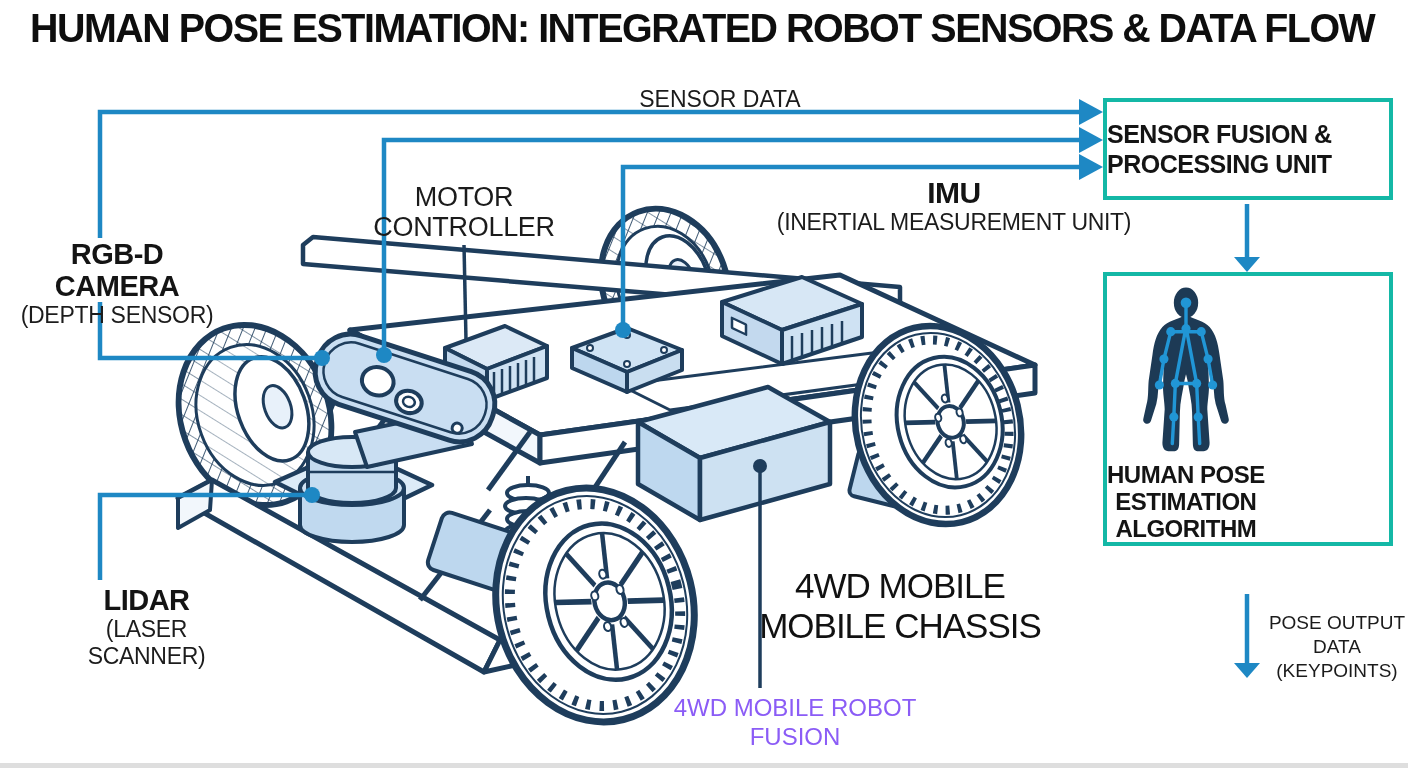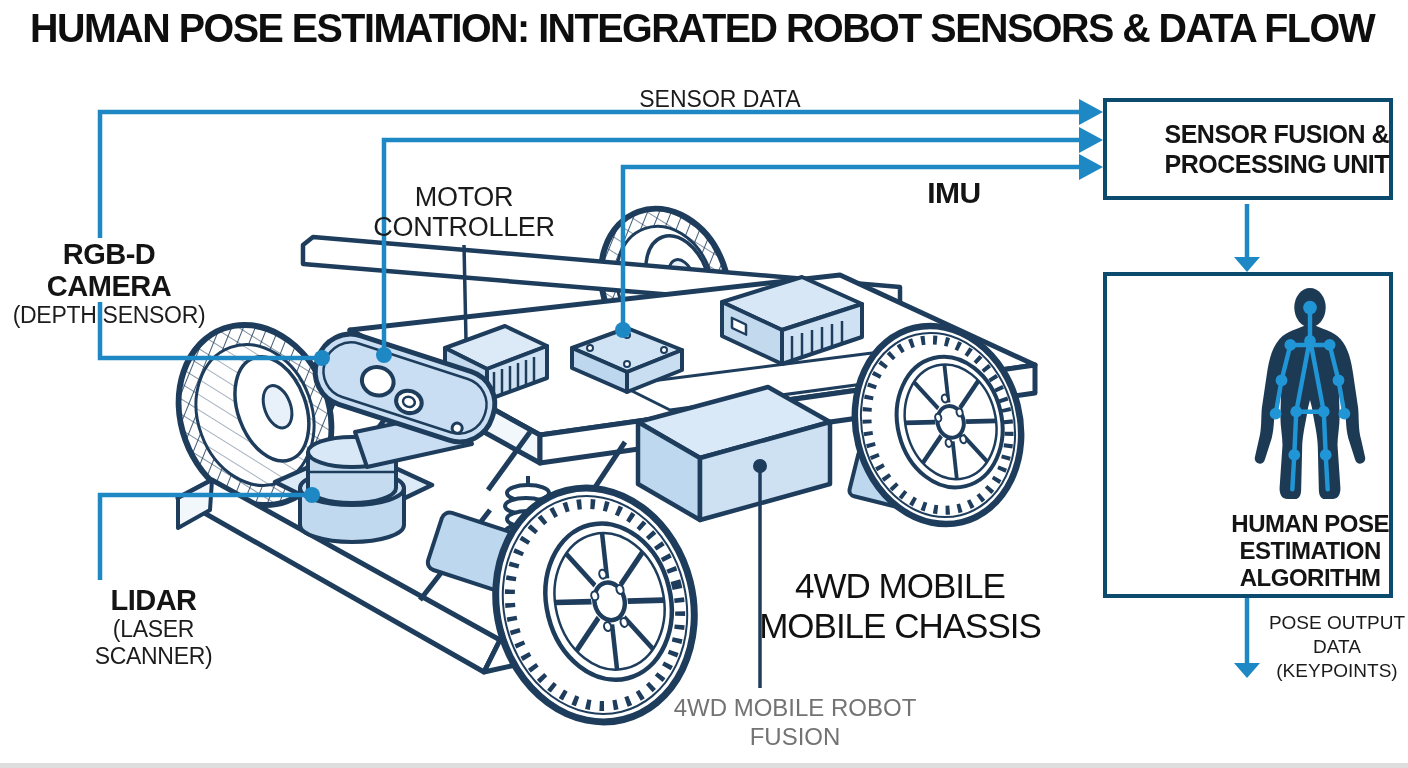--- a/index.html
+++ b/index.html
@@ -6,36 +6,36 @@
   #canvas{position:relative;width:1408px;height:768px;background:#ffffff;overflow:hidden;
           font-family:"Liberation Sans","DejaVu Sans",sans-serif;color:#161616;}
   .abs{position:absolute;}
   .ctr{text-align:center;}
   #title{left:30px;top:6px;width:1360px;font-size:40px;font-weight:800;letter-spacing:-1.5px;
          white-space:nowrap;color:#0e0e0e;transform:scaleX(.985);transform-origin:left;}
   .lbl-bold{font-weight:800;font-size:29px;letter-spacing:-.5px;line-height:32px;color:#141414;}
   .lbl-sub{font-weight:400;font-size:23px;line-height:27px;color:#1c1c1c;letter-spacing:-.3px;}
   .lbl-med{font-weight:500;font-size:27px;line-height:30px;color:#1b1b1b;letter-spacing:-.3px;}
   #sensor-data-label{left:620px;top:86px;width:200px;font-size:23px;font-weight:500;color:#1b1b1b;}
-  #rgbd-label{left:8px;top:238px;width:202px;}
-  #lidar-label{left:15px;top:584px;width:205px;padding-left:36px;}
+  #rgbd-label{left:16px;top:238px;width:202px;}
+  #lidar-label{left:8px;top:584px;width:205px;padding-left:36px;}
   #motor-label{left:364px;top:182px;width:200px;}
   #imu-label{left:742px;top:177px;width:360px;margin-left:32px;}
   #imu-label .lbl-bold{font-size:30px;}
   #chassis-big-label{left:742px;top:566px;width:316px;font-weight:400;font-size:35px;
                      line-height:40px;letter-spacing:-1px;color:#111;}
   #chassis-small-label{left:645px;top:693px;width:300px;font-weight:400;font-size:24px;
-                       line-height:29px;color:#737373;}
+                       line-height:29px;color:#8b5cf6;}
   #pose-output-label{left:1250px;top:611px;width:150px;font-size:19px;font-weight:500;
                      line-height:24px;color:#1b1b1b;padding-left:12px;}
-  .flow-box{position:absolute;left:1103px;width:290px;border:4px solid #0c4a6e;background:#fff;
-            box-sizing:border-box;display:flex;flex-direction:column;align-items:flex-end;justify-content:center;}
+  .flow-box{position:absolute;left:1103px;width:290px;border:4px solid #14b8a6;background:#fff;
+            box-sizing:border-box;display:flex;flex-direction:column;align-items:flex-start;justify-content:center;}
   .flow-box .bx{font-weight:800;font-size:25px;line-height:30px;letter-spacing:-.5px;color:#141414;text-align:center;}
   #fusion-box{top:98px;height:102px;}
-  #pose-box{top:272px;height:326px;justify-content:flex-start;}
+  #pose-box{top:272px;height:274px;justify-content:flex-start;}
   #pose-box .bx{font-size:24px;line-height:27px;}
   #nav-box{top:679px;height:77px;}
   #pose-figure{margin-top:10px;}
   #pose-box-text{margin-top:6px;}
   #bottom-edge{left:0;top:763px;width:1408px;height:5px;background:#dedede;}
   svg{display:block;}
 </style>
 </head>
 <body>
 
@@ -298,20 +298,21 @@
     <div class="lbl-sub">(LASER SCANNER)</div>
   </div>
 
   <div id="motor-label" class="abs ctr">
     <div class="lbl-med">MOTOR</div>
     <div class="lbl-med">CONTROLLER</div>
   </div>
 
   <div id="imu-label" class="abs ctr">
     <div class="lbl-bold">IMU</div>
+    <div class="lbl-sub">(INERTIAL MEASUREMENT UNIT)</div>
   </div>
 
   <div id="chassis-big-label" class="abs ctr">
     <div>4WD MOBILE</div>
     <div>MOBILE CHASSIS</div>
   </div>
 
   <div id="chassis-small-label" class="abs ctr">
     <div>4WD MOBILE ROBOT</div>
     <div>FUSION</div>

